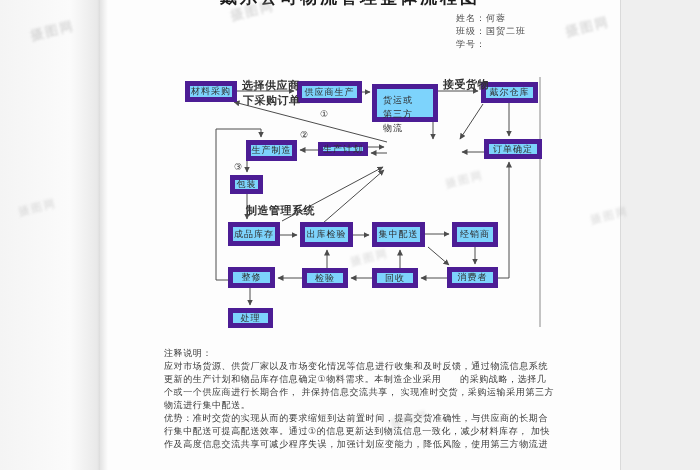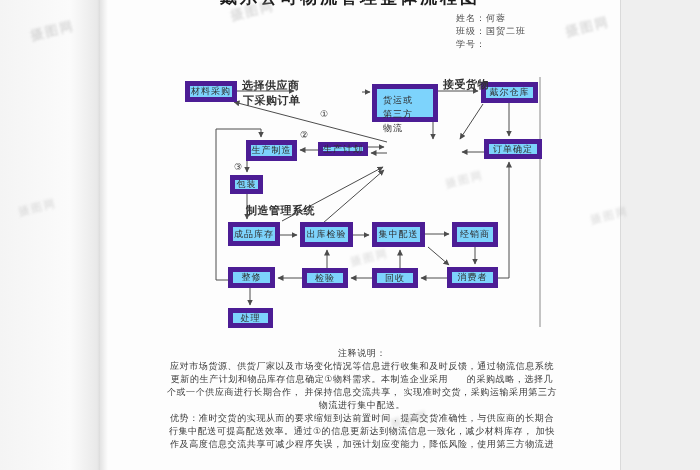--- a/index.html
+++ b/index.html
@@ -26,21 +26,21 @@
     padding:4px 16px 0 6px;white-space:pre-line;line-height:14px;}
   .flabel{position:absolute;font-size:11px;color:#333;letter-spacing:0.5px;white-space:nowrap;font-weight:bold;}
   .fnum{position:absolute;font-size:9px;color:#333;}
   
   svg.arrows{position:absolute;left:0;top:0;}
   svg.arrows line,svg.arrows polyline{stroke:#4c4c4c;stroke-width:1;fill:none;}
   .strayline{stroke:#8a8a8a !important;}
   
   .notes{position:absolute;left:164px;top:347px;width:396px;font-size:9px;line-height:13px;
     color:#3a3a3a;letter-spacing:0.6px;}
-  .notes div{white-space:pre-wrap;height:13px;overflow:hidden;text-align:center;}
+  .notes div{white-space:pre-wrap;height:13px;overflow:hidden;}
   
   .wm{position:absolute;font-size:13px;font-weight:bold;color:rgba(168,168,168,0.38);
     transform:rotate(-14deg);filter:blur(1.2px);letter-spacing:2px;white-space:nowrap;pointer-events:none;}
   .wm.small{font-size:11px;color:rgba(175,175,175,0.30);}
 </style>
 </head>
 <body>
 
 <div id="stage">
 
@@ -90,20 +90,21 @@
     <line x1="372" y1="278" x2="351" y2="278" marker-end="url(#ah)"></line>
     <line x1="302" y1="278" x2="278" y2="278" marker-end="url(#ah)"></line>
     <line x1="250" y1="288" x2="250" y2="305" marker-end="url(#ah)"></line>
     <polyline points="228,280 216,280 216,129 261,129 261,137" marker-end="url(#ah)"></polyline>
     <polyline points="498,278 509,278 509,162" marker-end="url(#ah)"></polyline>
     <line x1="282" y1="221" x2="383" y2="167" marker-end="url(#ah)"></line>
     <line x1="300" y1="243" x2="384" y2="170" marker-end="url(#ah)"></line>
   </svg>
 
   <div class="fbox" style="left:185px;top:81px;width:52px;height:21px">材料采购</div>
+  <div class="fbox" style="left:297px;top:81px;width:65px;height:22px">供应商生产</div>
   <div class="fbox multiline" style="left:372px;top:84px;width:66px;height:38px">货运或
 第三方物流</div>
   <div class="fbox" style="left:481px;top:82px;width:57px;height:21px">戴尔仓库</div>
   <div class="fbox" style="left:484px;top:139px;width:58px;height:20px">订单确定</div>
   <div class="fbox" style="left:318px;top:142px;width:50px;height:14px">生产计划</div>
   <div class="fbox" style="left:246px;top:140px;width:51px;height:21px">生产制造</div>
   <div class="fbox" style="left:230px;top:175px;width:33px;height:19px">包装</div>
   <div class="fbox" style="left:228px;top:222px;width:52px;height:24px">成品库存</div>
   <div class="fbox" style="left:300px;top:222px;width:53px;height:25px">出库检验</div>
   <div class="fbox" style="left:372px;top:222px;width:53px;height:25px">集中配送</div>

